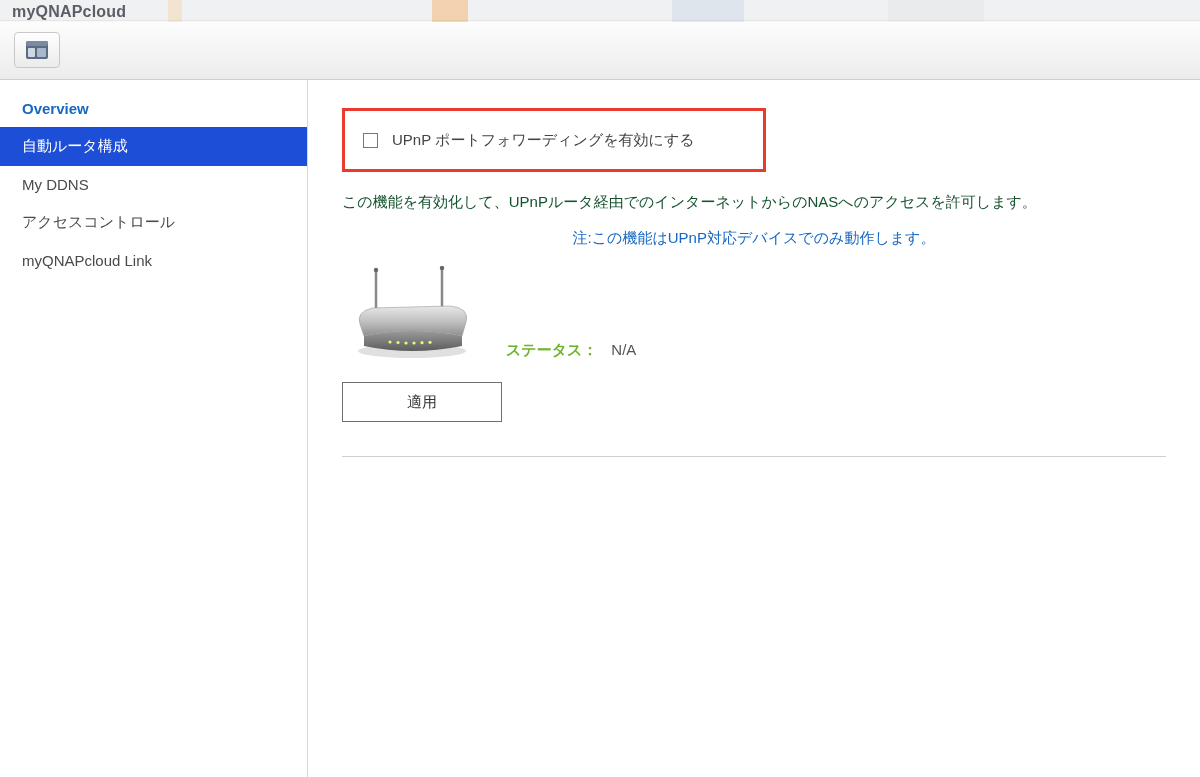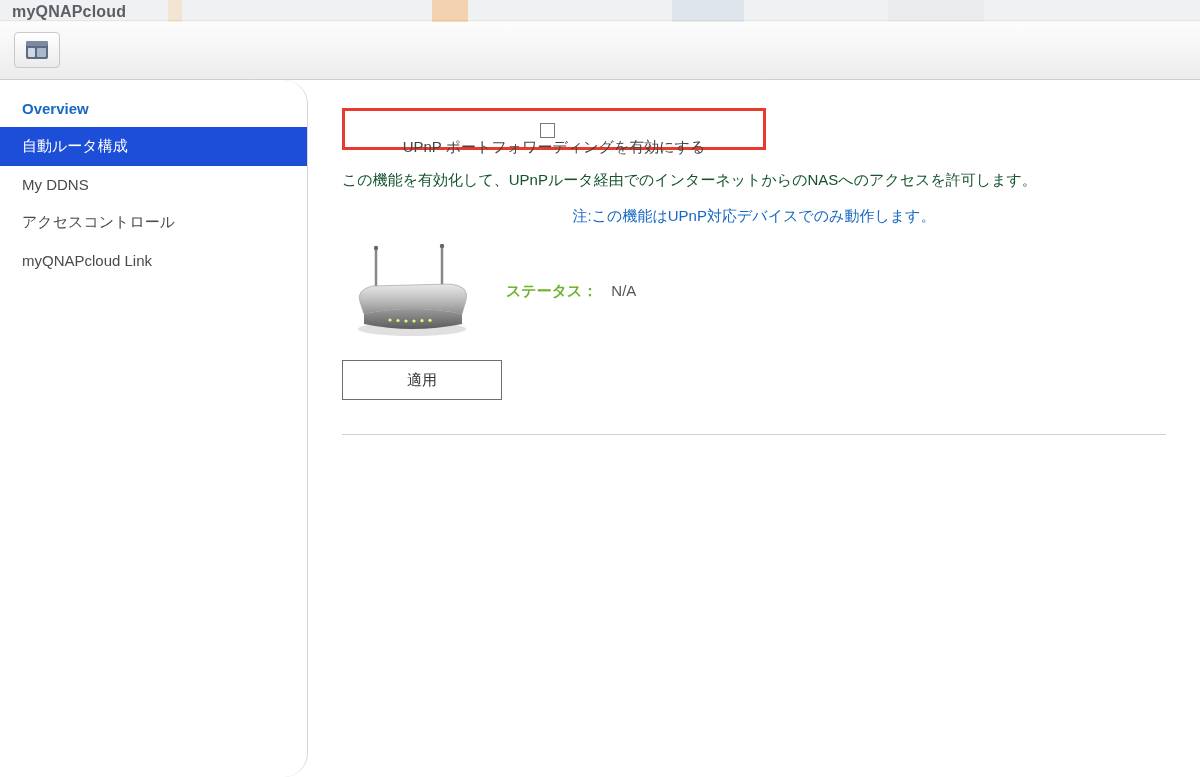--- a/index.html
+++ b/index.html
@@ -69,21 +69,20 @@
     display: flex;
     height: calc(100% - 80px);
     background: #ffffff;
   }
 
   .sidebar {
     width: 308px;
     border-right: 1px solid #d7d7d7;
     background: #ffffff;
     padding-top: 10px;
-    border-radius: 24px;
   }
   .sidebar-item {
     padding: 10px 22px;
     font-size: 15px;
     color: #4a4a4a;
     cursor: pointer;
     white-space: nowrap;
   }
   .sidebar-item.overview {
     color: #1668c2;
@@ -100,22 +99,21 @@
     position: relative;
     overflow-y: auto;
   }
 
   .highlight-box {
     border: 3px solid #e83a2f;
     padding: 12px 18px;
     display: inline-flex;
     align-items: center;
     min-width: 424px;
-    height: 42px;
-    flex-direction: column;
+    height: 64px;
   }
   .chk {
     width: 15px; height: 15px;
     border: 1.5px solid #777;
     margin-right: 14px;
     flex-shrink: 0;
   }
   .chk-label {
     font-size: 15px;
     color: #444;
@@ -132,21 +130,21 @@
     margin-top: 14px;
     font-size: 15px;
     text-align: center;
   }
   .note-prefix { color: #1668c2; }
   .note-text { color: #1668c2; }
 
   .status-row {
     margin-top: 18px;
     display: flex;
-    align-items: center;
+    align-items: flex-end;
     gap: 24px;
   }
   .router-icon-wrap {
     width: 140px;
     height: 94px;
     position: relative;
   }
   .status-label {
     color: #6fb52b;
     font-weight: 700;

